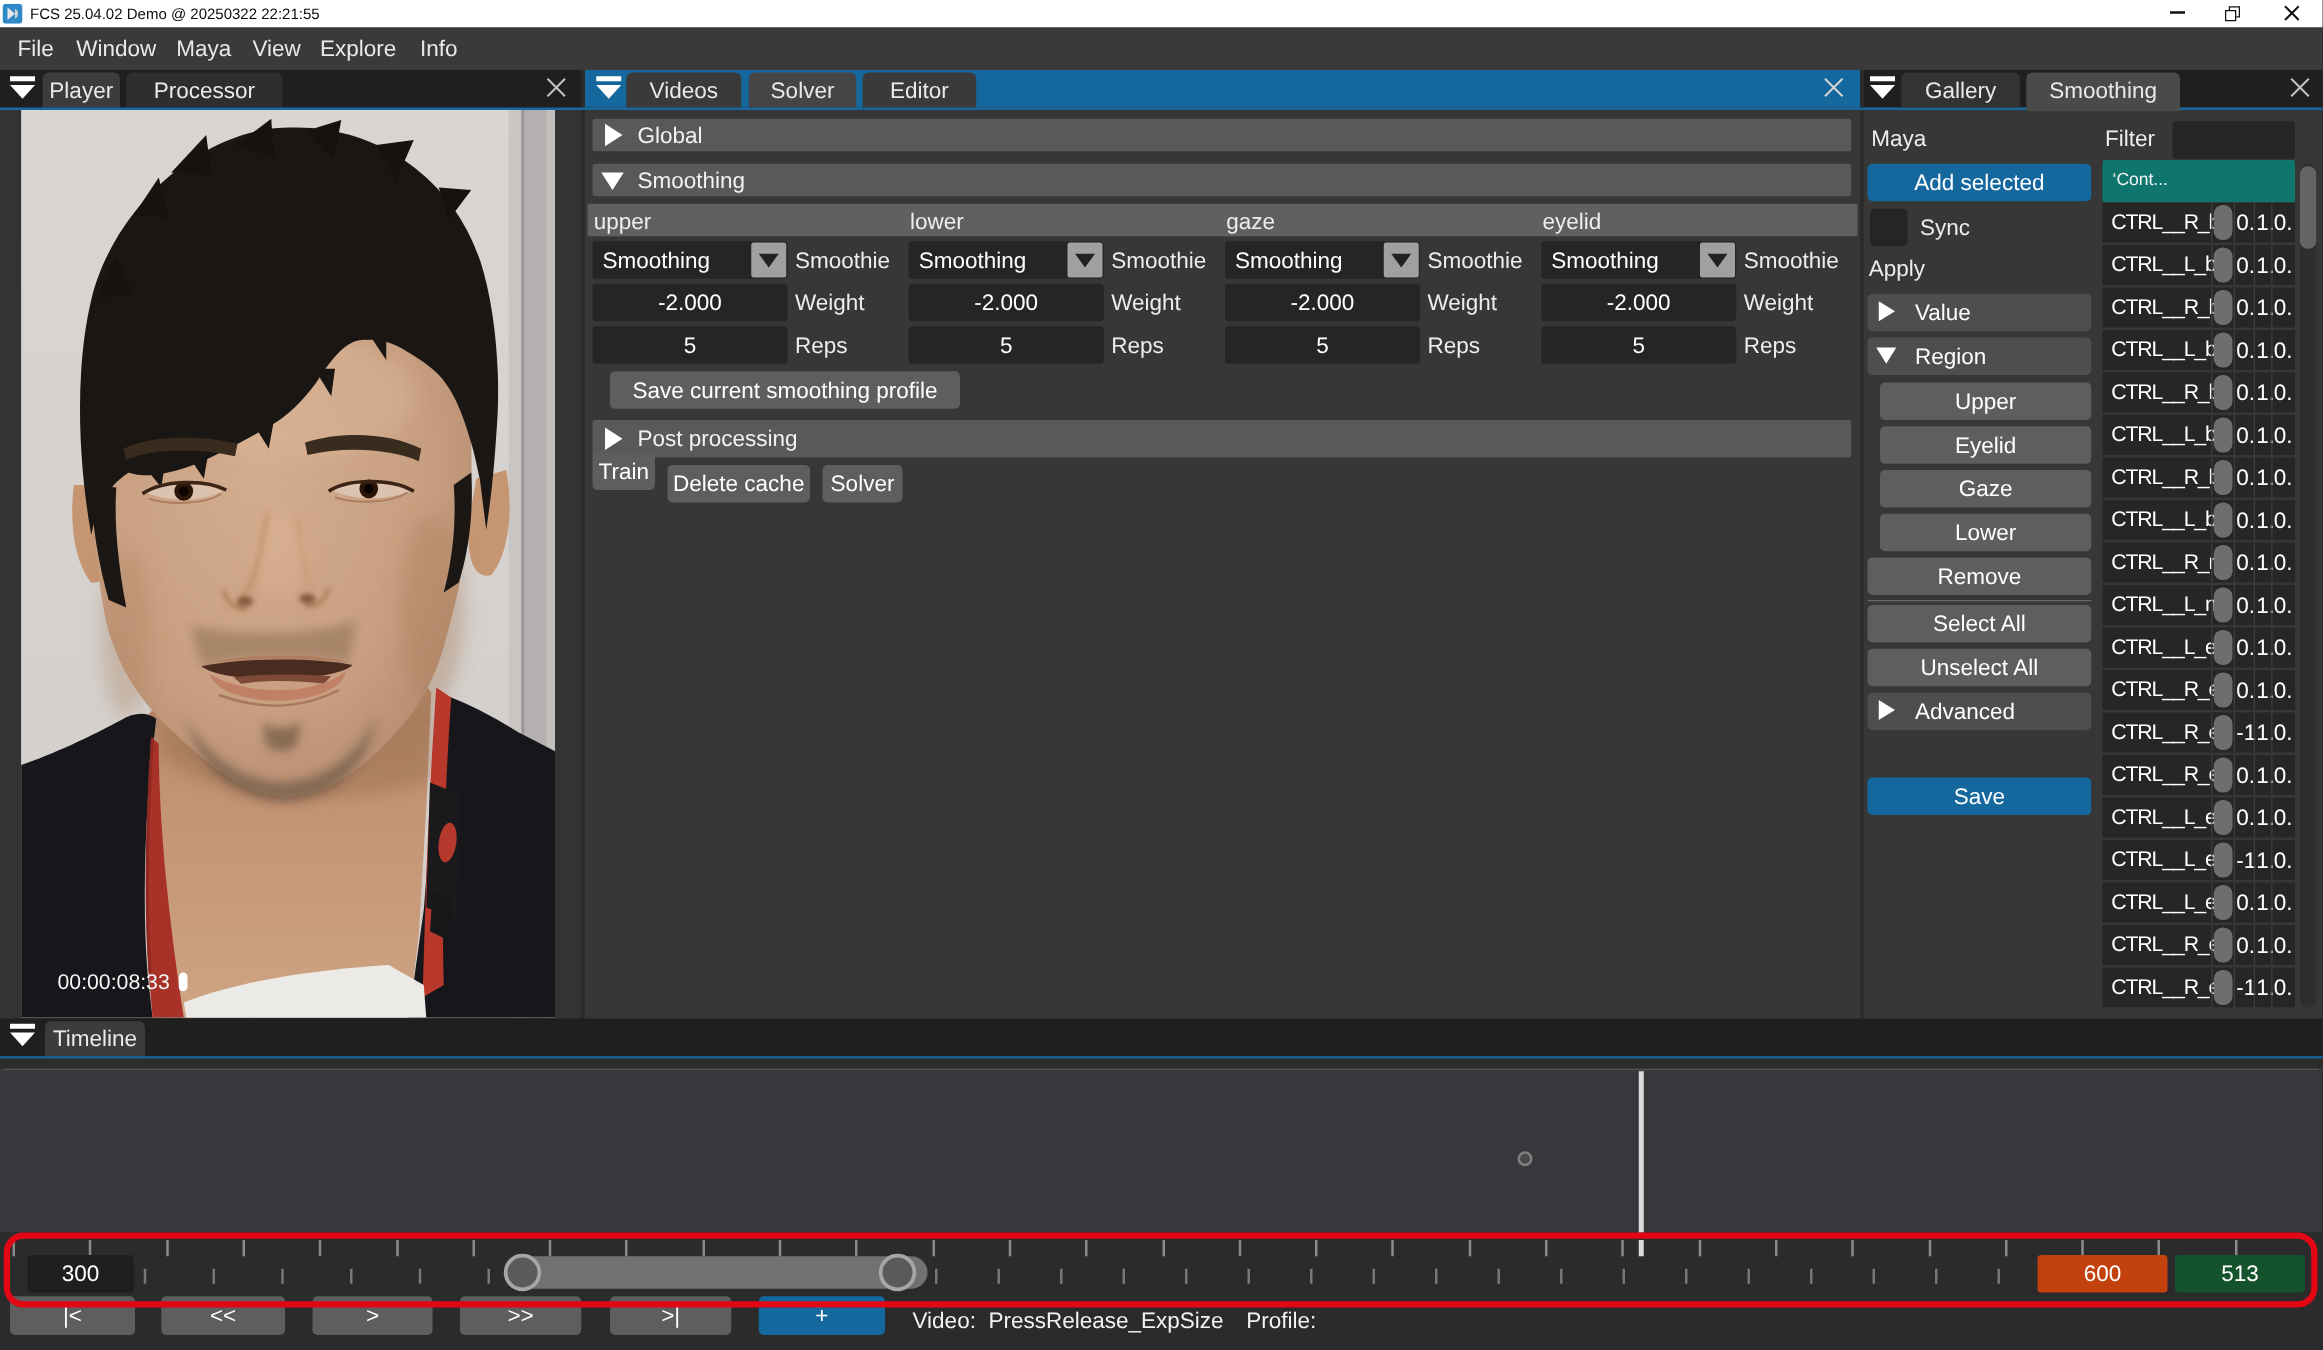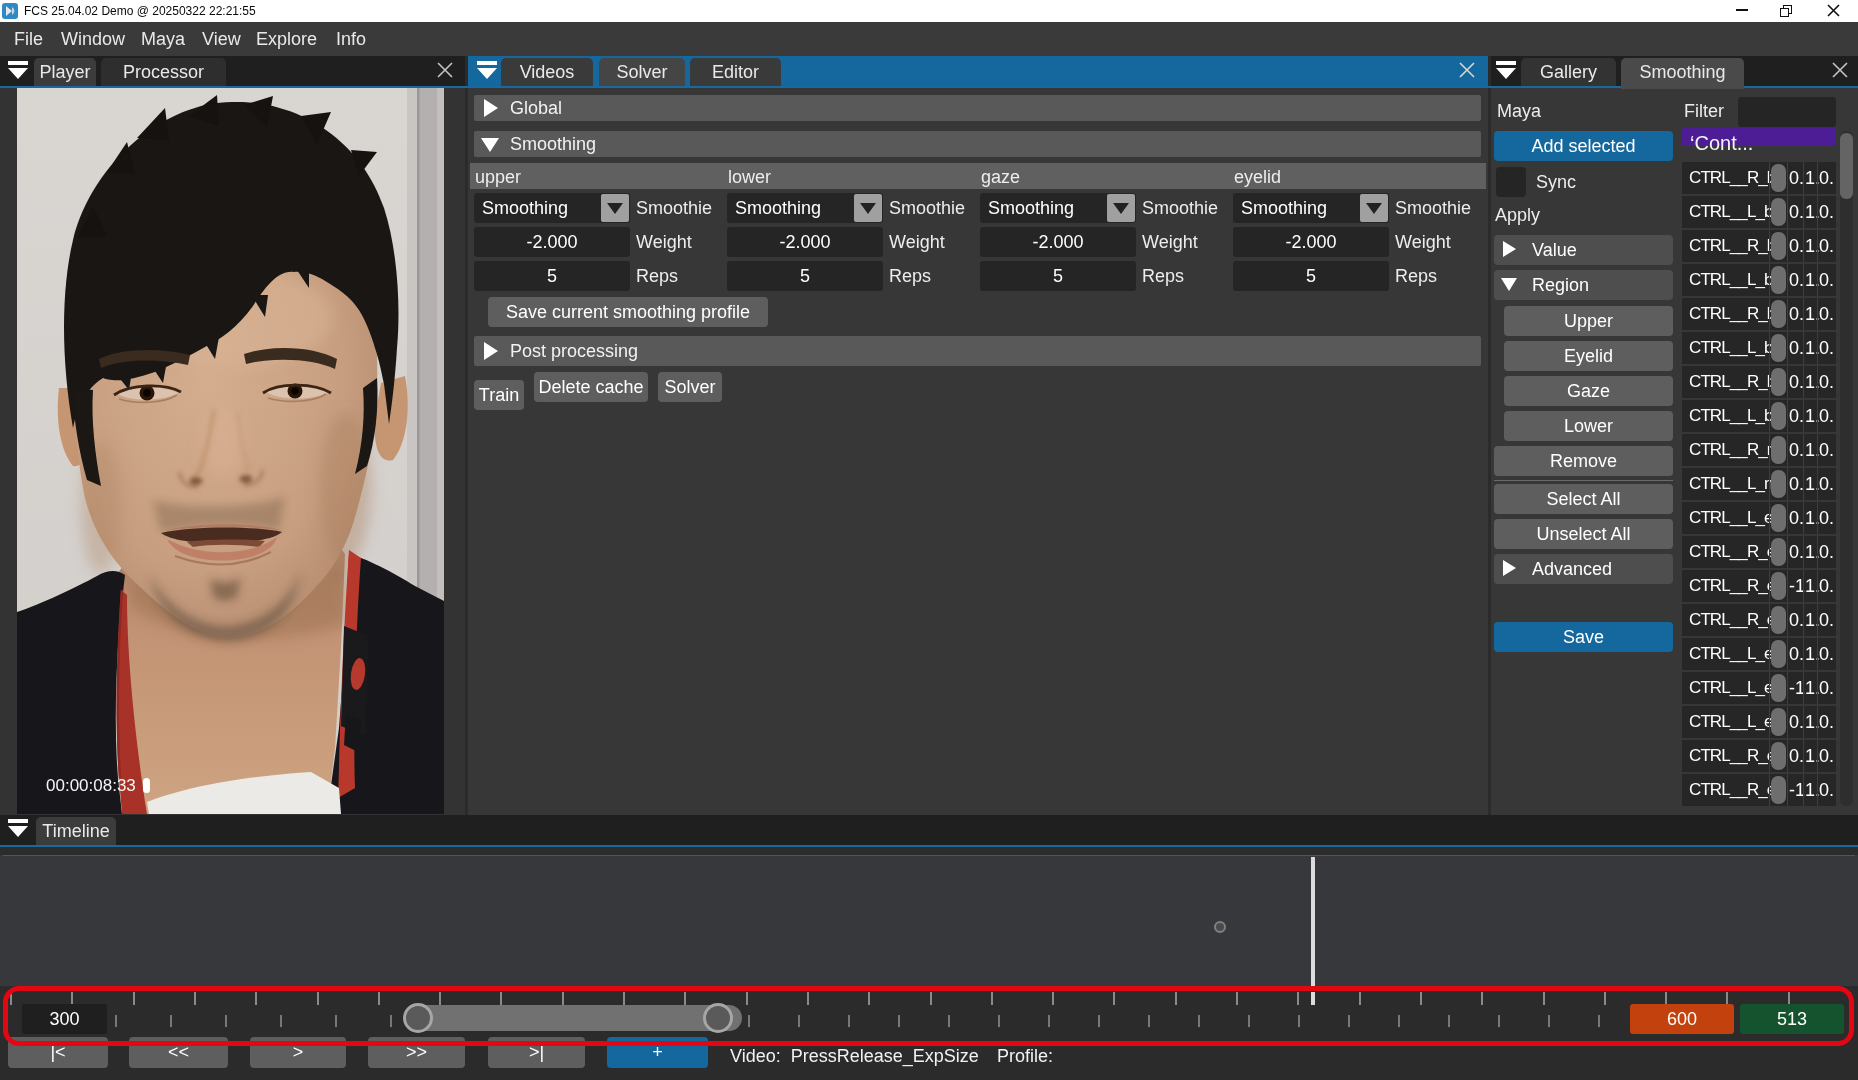--- a/index.html
+++ b/index.html
@@ -261,21 +261,21 @@
     <div class="inp" style="left:1233px;top:261px;width:156px;height:30px;line-height:30px">5</div>
     <div class="lbl" style="left:1395px;top:266px">Reps</div>
 
     <div class="btn" style="left:488px;top:297px;width:280px;height:30px;line-height:30px">Save current smoothing profile</div>
 
     <div class="hdrbar" style="left:474px;top:336px;width:1007px;height:30px;line-height:30px">
       <div class="tri-r" style="position:absolute;left:10px;top:6px"></div>
       <span style="margin-left:36px">Post processing</span>
     </div>
 
-    <div class="btn" style="left:474px;top:380px;width:50px;height:30px;line-height:30px">Train</div>
+    <div class="btn" style="left:474px;top:362px;width:50px;height:30px;line-height:30px">Train</div>
     <div class="btn" style="left:534px;top:372px;width:114px;height:30px;line-height:30px">Delete cache</div>
     <div class="btn" style="left:658px;top:372px;width:64px;height:30px;line-height:30px">Solver</div>
   </div>
 
   <div class="abs" style="left:1491px;top:56px;width:367px;height:759px;background:#373737"></div>
   <div class="abs tabbar" style="left:1491px;top:56px;width:367px;height:30px"></div>
   <div class="abs blueline" style="left:1491px;top:86px;width:367px"></div>
   <div class="colico" style="left:1496px;top:61px">
       <div class="bar"></div>
       <div class="tri"></div>
@@ -312,21 +312,21 @@
     <div class="abs" style="left:1494px;top:480px;width:179px;height:1px;background:#6a6a6a"></div>
     <div class="btn" style="left:1494px;top:484px;width:179px;height:30px;line-height:30px">Select All</div>
     <div class="btn" style="left:1494px;top:519px;width:179px;height:30px;line-height:30px">Unselect All</div>
     <div class="btn" style="left:1494px;top:554px;width:179px;height:30px;line-height:30px;background:#4e4e4e;text-align:left">
       <div class="tri-r" style="position:absolute;left:9px;top:6px;border-left-width:13px;border-top-width:8px;border-bottom-width:8px"></div>
       <span style="margin-left:38px">Advanced</span>
     </div>
     <div class="btn bluebtn" style="left:1494px;top:622px;width:179px;height:30px;line-height:30px">Save</div>
 
     <div id="ctable">
-<div class="abs" style="left:1682px;top:128px;width:154px;height:18px;background:#4c1d95;color:#f5f5f5;font-size:20px;line-height:30px;border-radius:2px"><span style="margin-left:8px">‘Cont...</span></div>
+<div class="abs" style="left:1682px;top:128px;width:154px;height:34px;background:#0f766e;color:#f5f5f5;font-size:14px;line-height:30px;border-radius:2px"><span style="margin-left:8px">‘Cont...</span></div>
 <div class="abs" style="left:1682px;top:162px;width:154px;height:32px;background:#262626;overflow:hidden;color:#fff;font-size:18px;line-height:32px">
 <span style="position:absolute;left:7px;white-space:nowrap;letter-spacing:-0.9px;font-size:17px">CTRL__R_b</span>
 <div style="position:absolute;left:89px;top:2px;width:15px;height:28px;background:#6e6e6e;border-radius:7px"></div>
 <span style="position:absolute;left:107px">0.</span>
 <span style="position:absolute;left:123px">1.</span>
 <span style="position:absolute;left:137px">0.</span>
 <div style="position:absolute;left:87px;top:0;width:1px;height:32px;background:#3e3e3e"></div>
 <div style="position:absolute;left:105px;top:0;width:1px;height:32px;background:#3e3e3e"></div>
 <div style="position:absolute;left:121px;top:0;width:1px;height:32px;background:#3e3e3e"></div>
 <div style="position:absolute;left:135px;top:0;width:1px;height:32px;background:#3e3e3e"></div>

